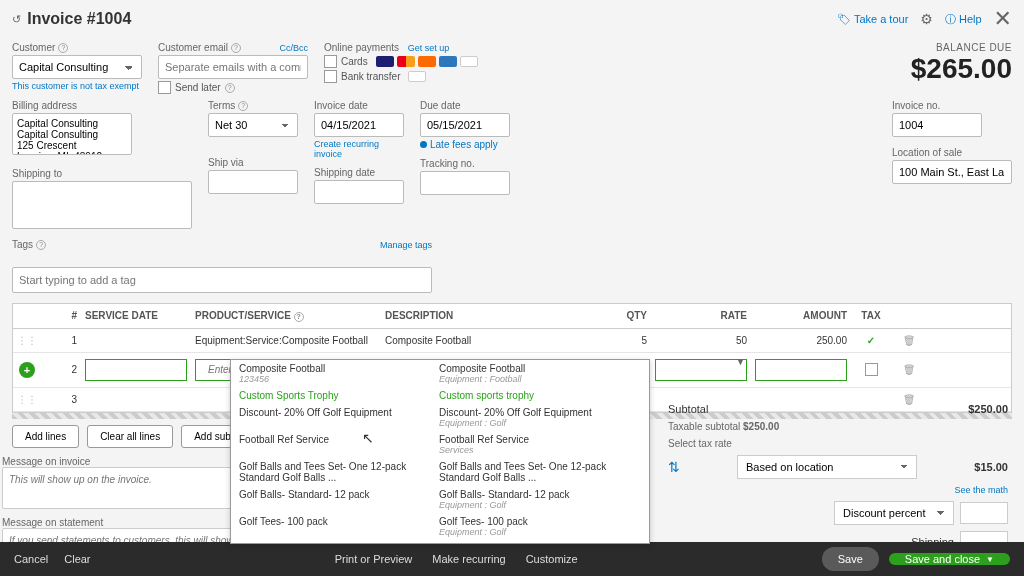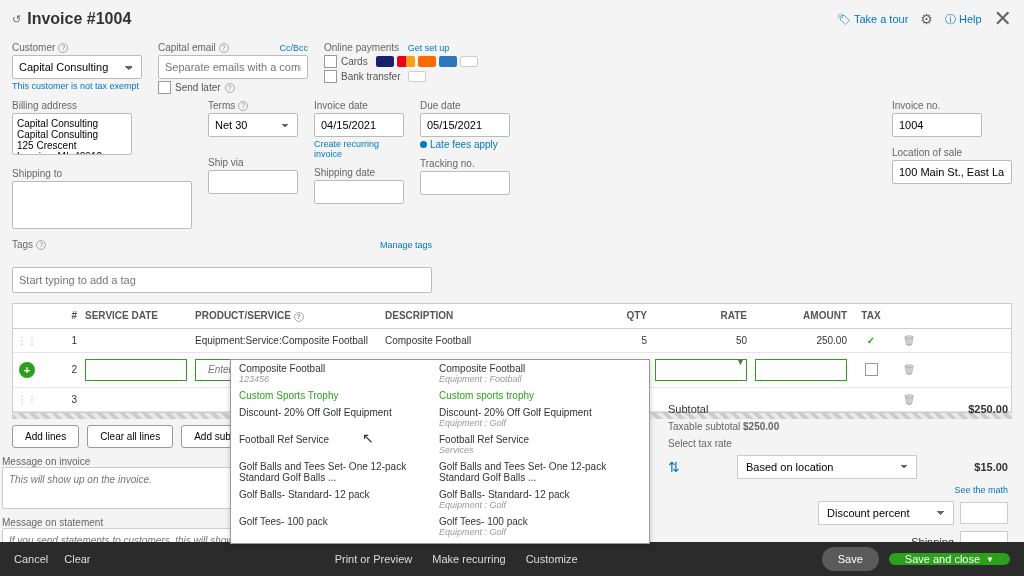--- a/index.html
+++ b/index.html
@@ -102,21 +102,21 @@
     <div class="label">
         <span>Customer</span>
         <span class="help-circle">?</span>
       </div>
     <select class="select"><option>Capital Consulting</option></select>
     <span class="small-blue">This customer is not tax exempt</span>
   </div>
   <div class="col" style="width:150px;">
     <div class="label" style="justify-content:space-between;">
         <span style="display:flex;gap:3px;align-items:center;">
-          <span>Capital email</span>
+          <span>Customer email</span>
           <span class="help-circle">?</span>
         </span>
         <span class="small-blue">Cc/Bcc</span>
       </div>
     <input class="input" placeholder="Separate emails with a comma" style="">
     <div class="checkbox-row">
         <div class="checkbox"></div>
         <span>Send later</span>
         <span class="help-circle">?</span>
       </div>
@@ -132,20 +132,24 @@
           <div class="card-chip" style="background:#fd6a02"></div>
           <div class="card-chip" style="background:#2e77bc"></div>
           <div class="card-chip" style="background:#fff;border:1px solid #ccc"></div>
       </div>
     </div>
     <div class="checkbox-row">
         <div class="checkbox"></div>
         <span>Bank transfer</span>
         <div class="card-chip" style="background:#fff;border:1px solid #ccc;margin-left:4px"></div>
       </div>
+  </div>
+  <div class="balance-col">
+    <div class="balance-label">BALANCE DUE</div>
+    <div class="balance-amt">$265.00</div>
   </div>
 </div>
 
 <div class="second-row">
   <div class="col">
     <div class="label">Billing address</div>
     <textarea class="textarea" style="">Capital Consulting
 Capital Consulting
 125 Crescent
 Lansing, MI  48912</textarea>
@@ -358,21 +362,21 @@
     </div>
   <div class="tot-row">
     <span class="sort-icon">⇅</span>
     <select class="tot-sel"><option>Based on location</option></select>
     <span class="val">$15.00</span>
   </div>
   <div class="tot-row" style="justify-content:flex-end">
       <span class="small-blue">See the math</span>
     </div>
   <div class="tot-row" style="justify-content:flex-end;gap:6px">
-    <select class="tot-sel" style="width:136px"><option>Discount percent</option></select>
+    <select class="tot-sel" style="width:120px"><option>Discount percent</option></select>
     <input class="tot-small-input" style="">
   </div>
   <div class="tot-row" style="justify-content:flex-end;gap:6px">
       <span>Shipping</span>
       <input class="tot-small-input" style="">
     </div>
   <div class="tot-row" style="justify-content:flex-end;gap:6px">
       <span>Tax on shipping</span>
       <span class="val">$0.00</span>
     </div>

